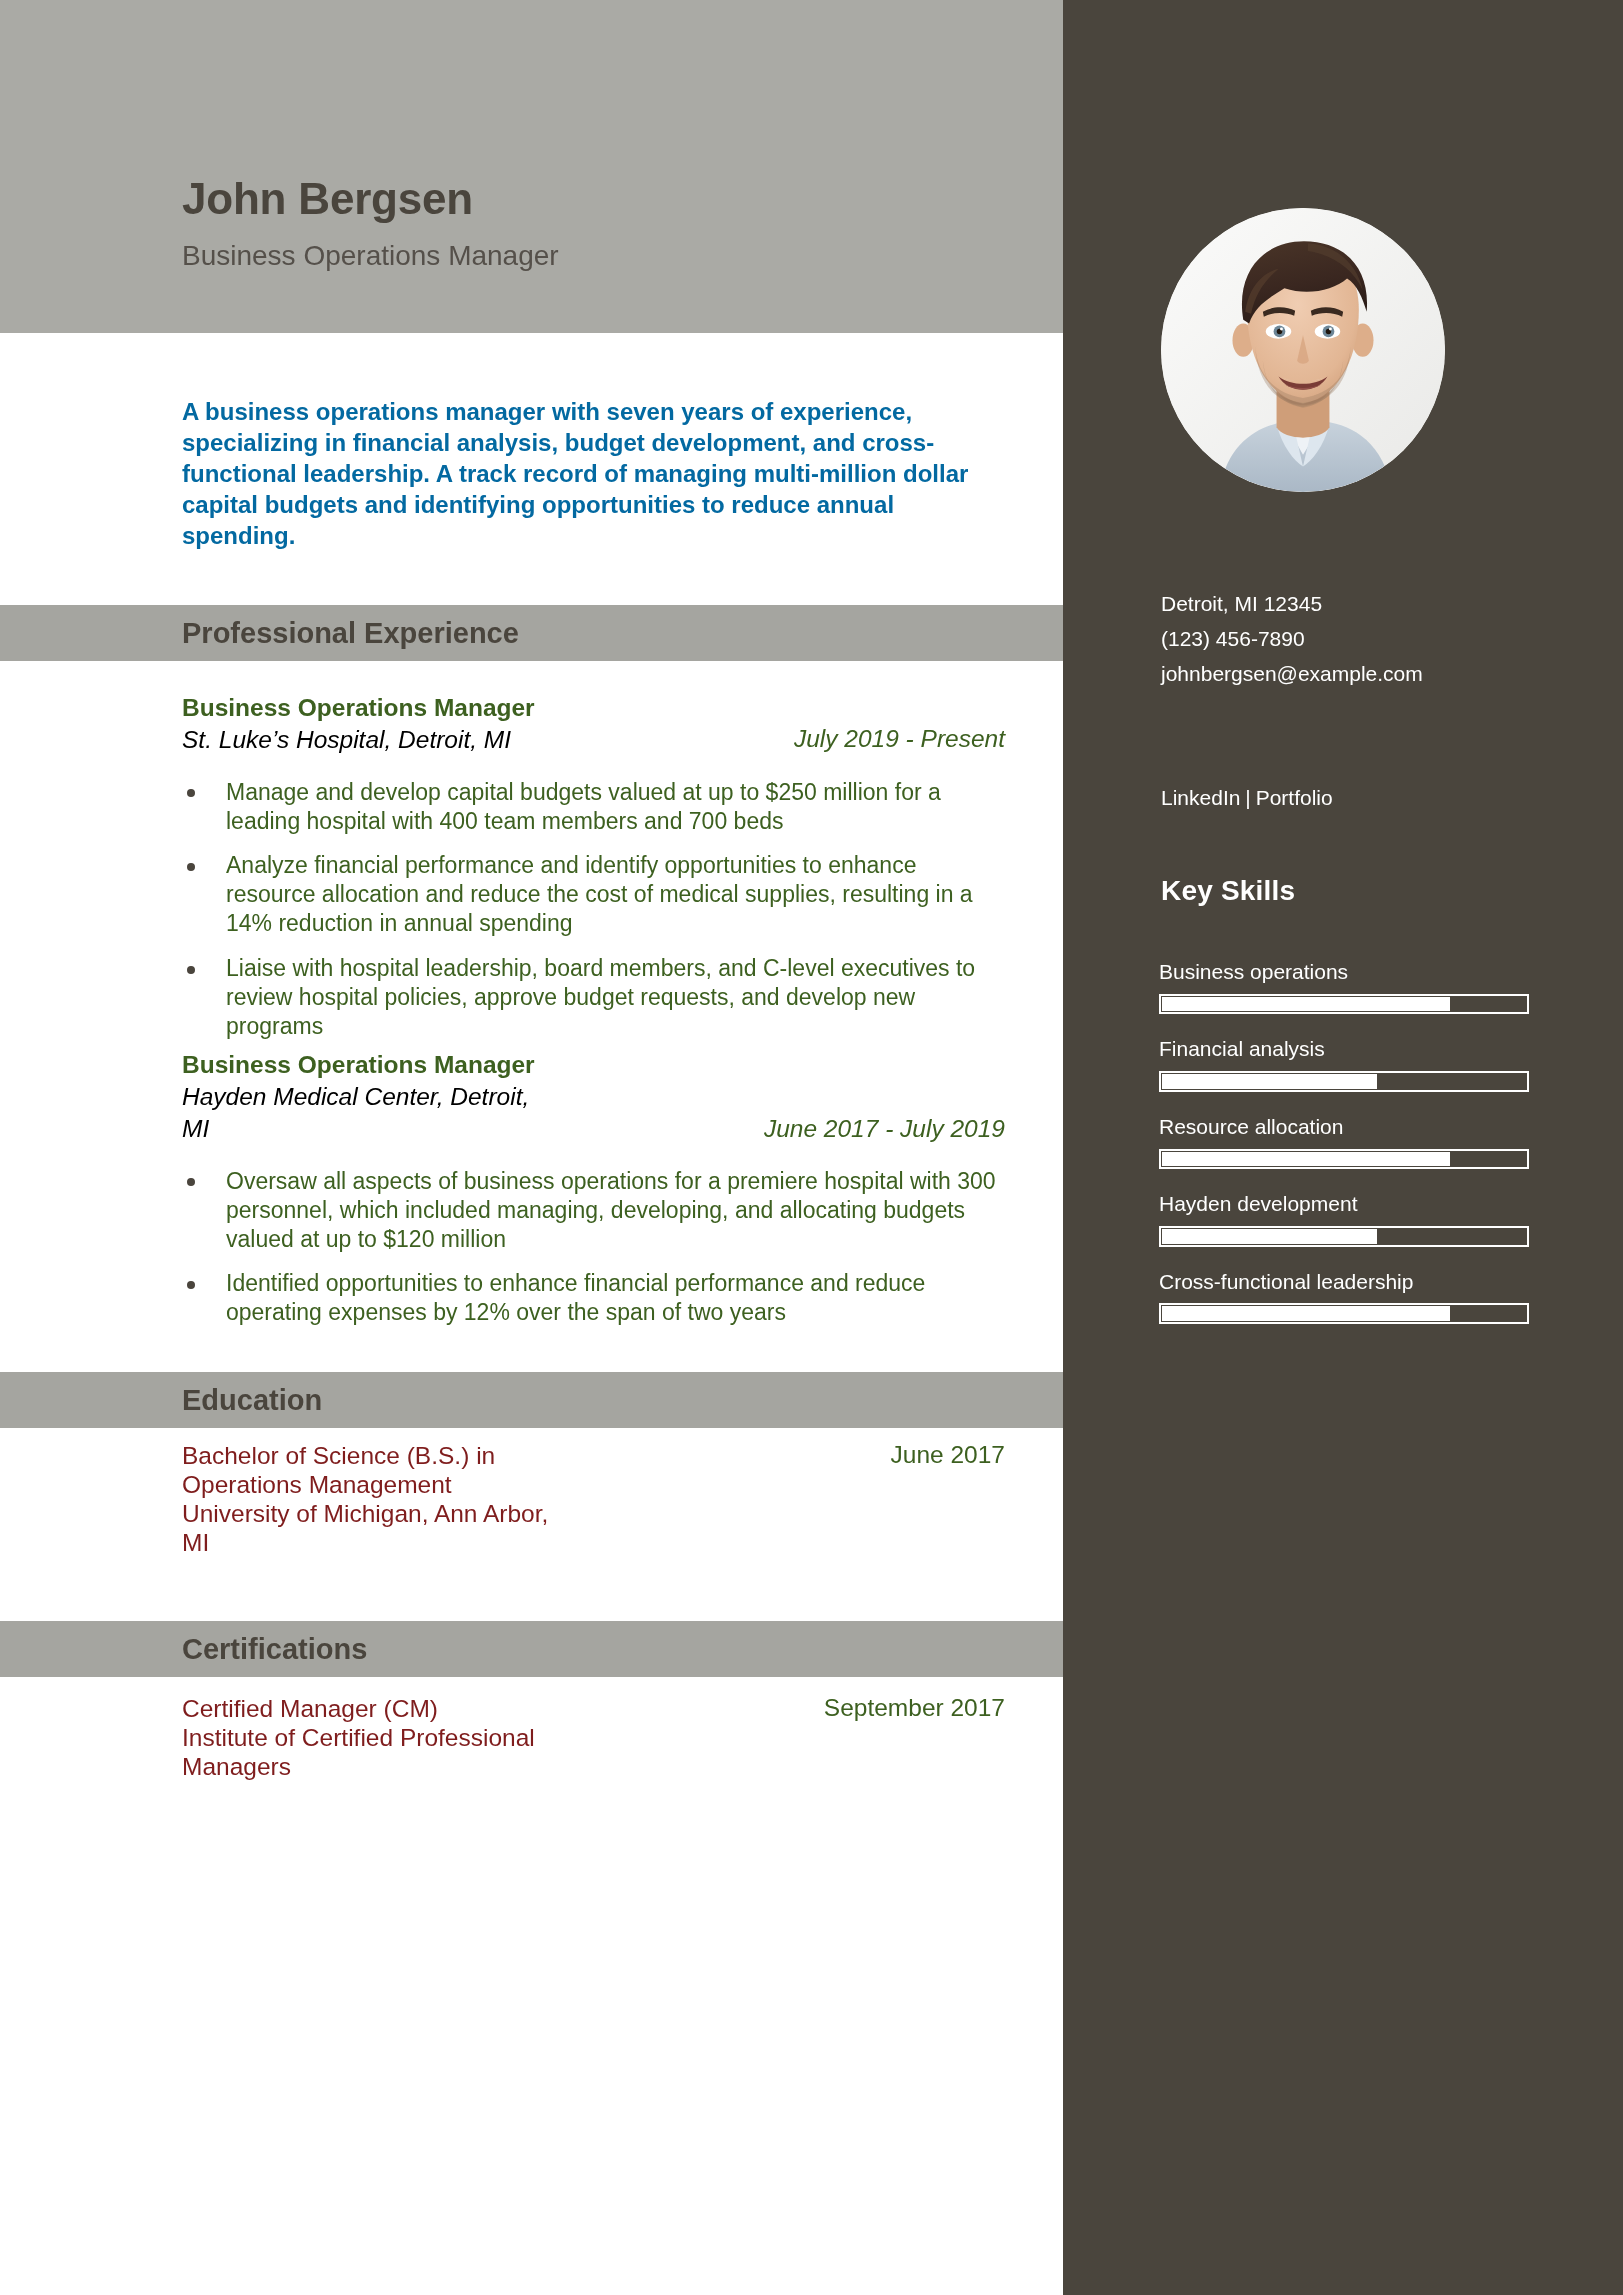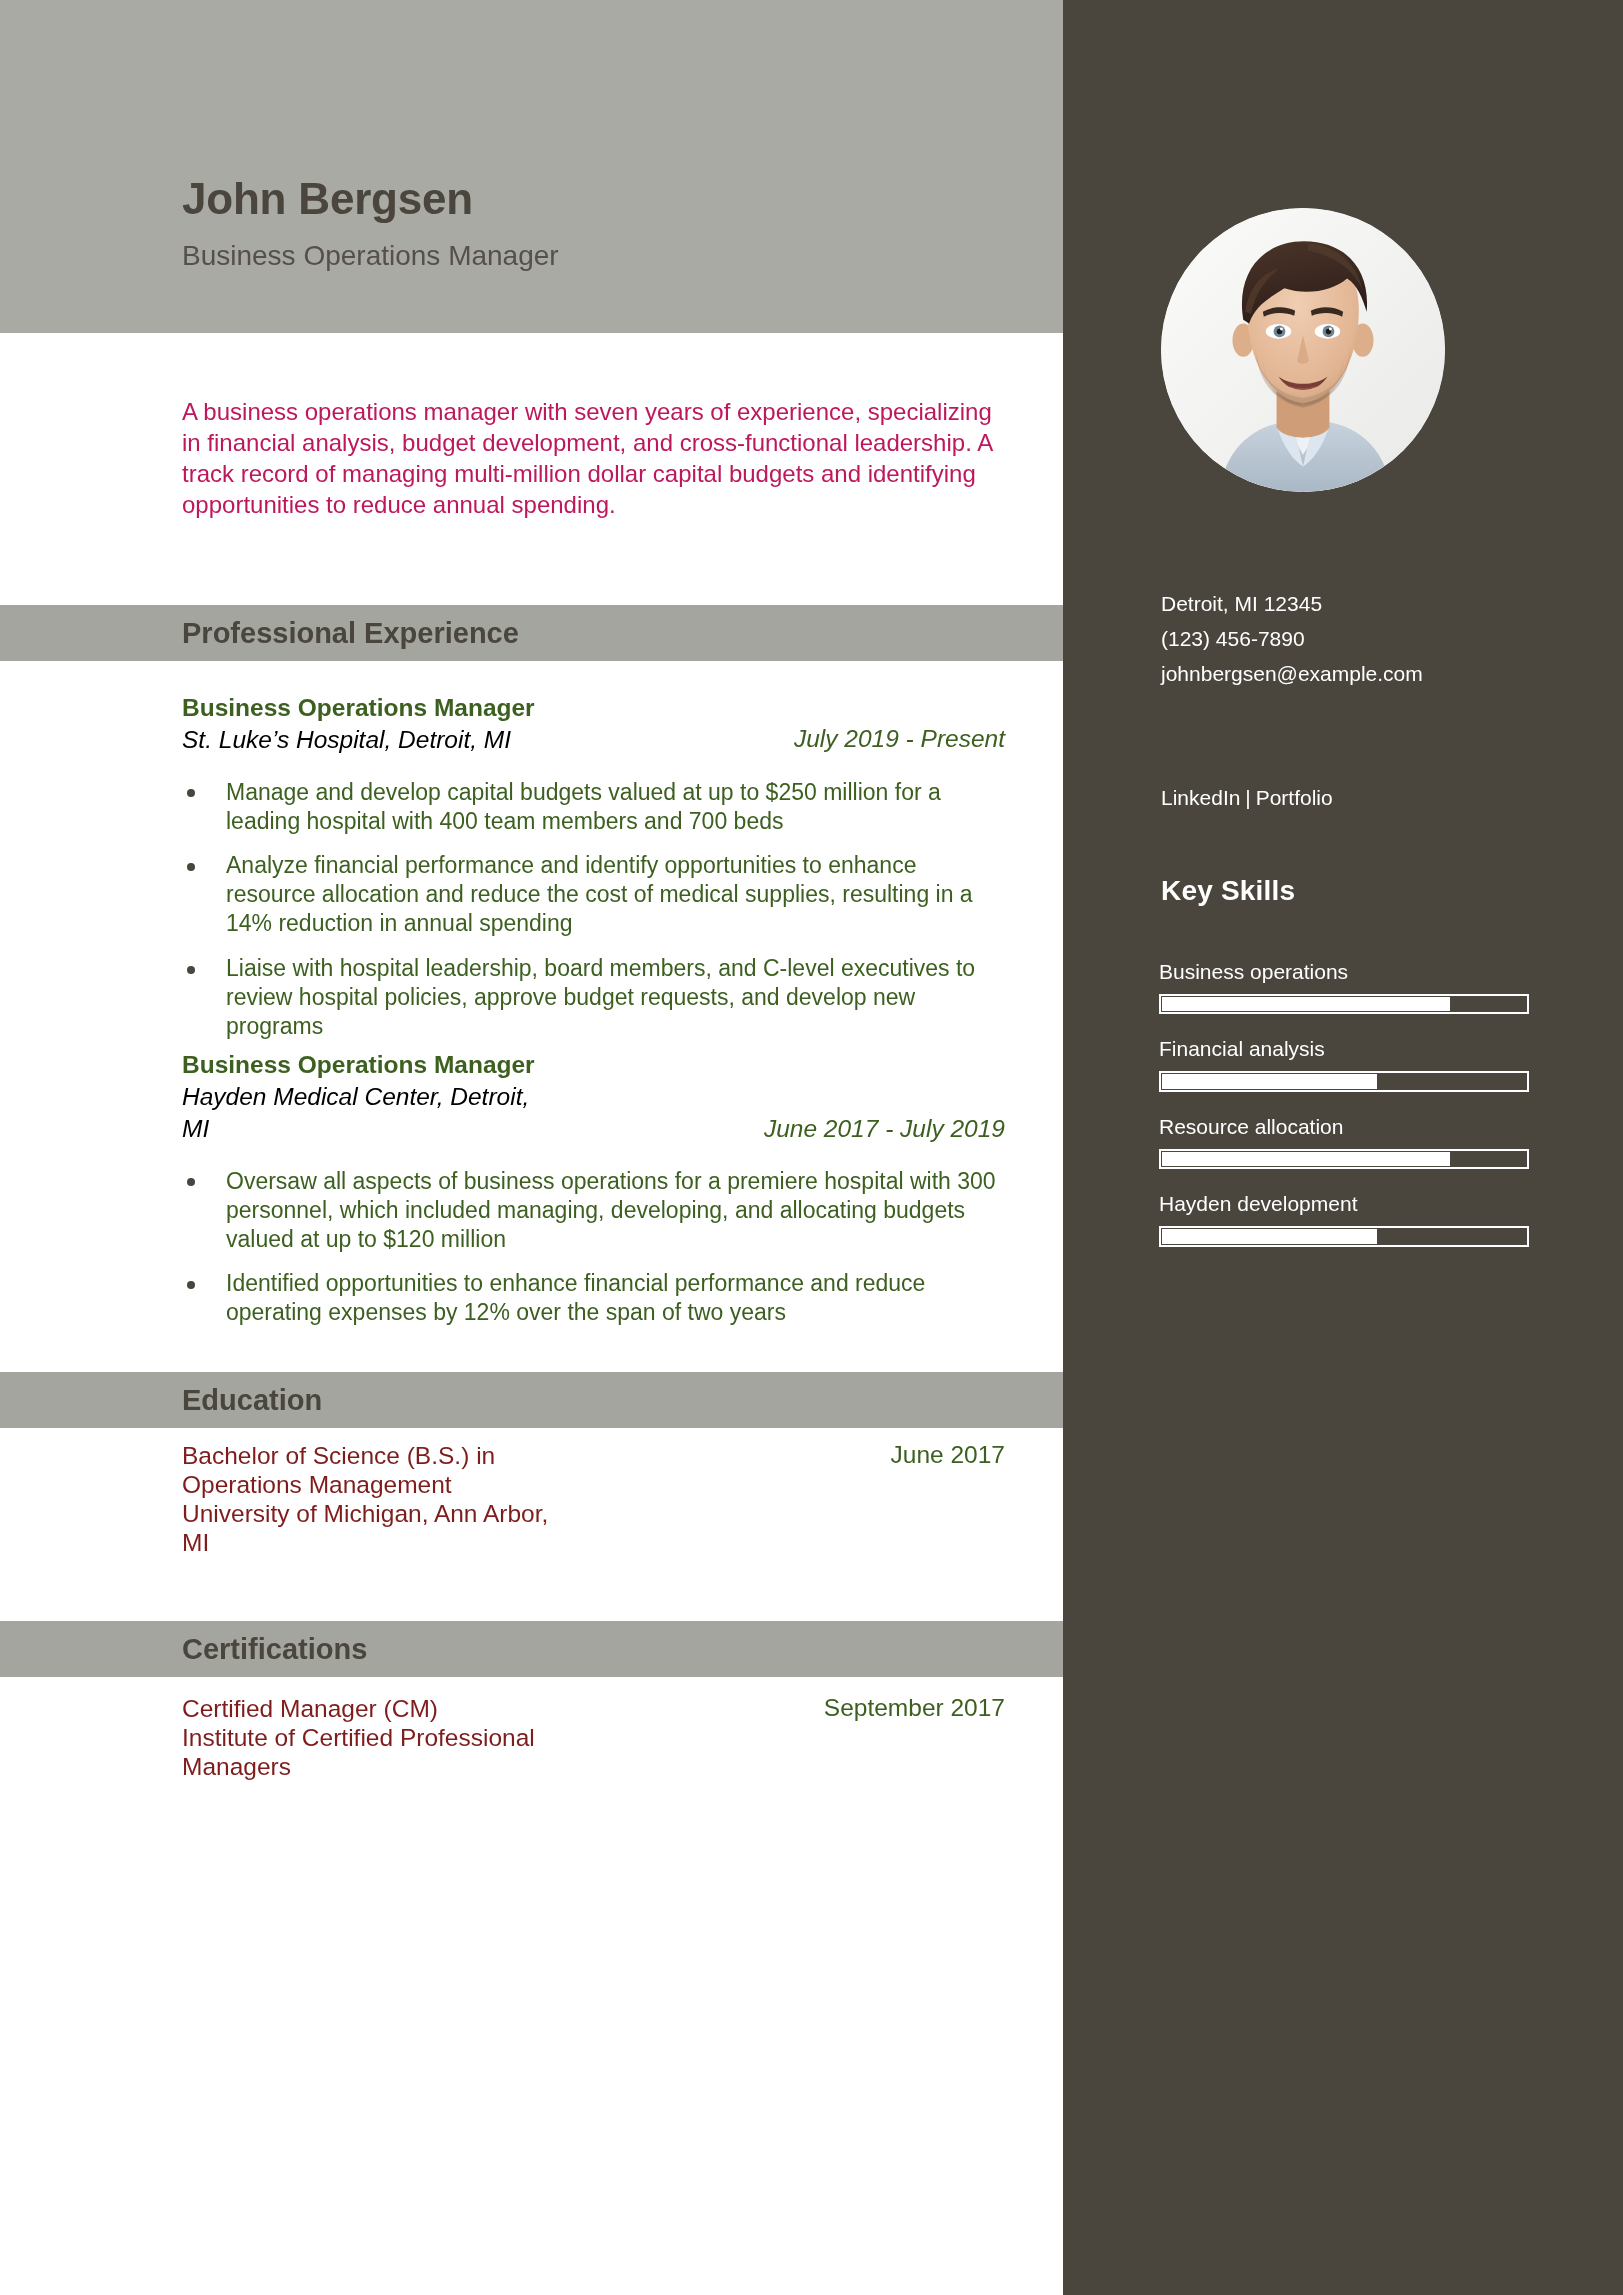--- a/index.html
+++ b/index.html
@@ -125,22 +125,22 @@
     color: #55504a;
   }
 
   .summary {
     position: absolute;
     top: 396px;
     left: 182px;
     width: 823px;
     font-size: 24px;
     line-height: 31px;
-    font-weight: normal;
-    color: #be185d;
+    font-weight: bold;
+    color: #0369a1;
   }
 
   .section-bar {
     position: absolute;
     left: 0;
     width: 1063px;
     height: 56px;
     background: #a5a5a0;
   }
   .section-bar span {
@@ -319,20 +319,26 @@
         <div class="skill-bar">
           <div class="skill-fill" style="width: 79%;"></div>
         </div>
       </div>
       <div class="skill">
         <div class="skill-label">Hayden development</div>
         <div class="skill-bar">
           <div class="skill-fill" style="width: 59%;"></div>
         </div>
       </div>
+      <div class="skill">
+        <div class="skill-label">Cross-functional leadership</div>
+        <div class="skill-bar">
+          <div class="skill-fill" style="width: 79%;"></div>
+        </div>
+      </div>
     </div>
   </div>
 
   <div class="header-band"></div>
   <div class="name">John Bergsen</div>
   <div class="job-title">Business Operations Manager</div>
 
   <div class="summary">A business operations manager with seven years of experience, specializing in financial analysis, budget development, and cross-functional leadership. A track record of managing multi-million dollar capital budgets and identifying opportunities to reduce annual spending.</div>
 
   <div class="section-bar" style="top:605px">

